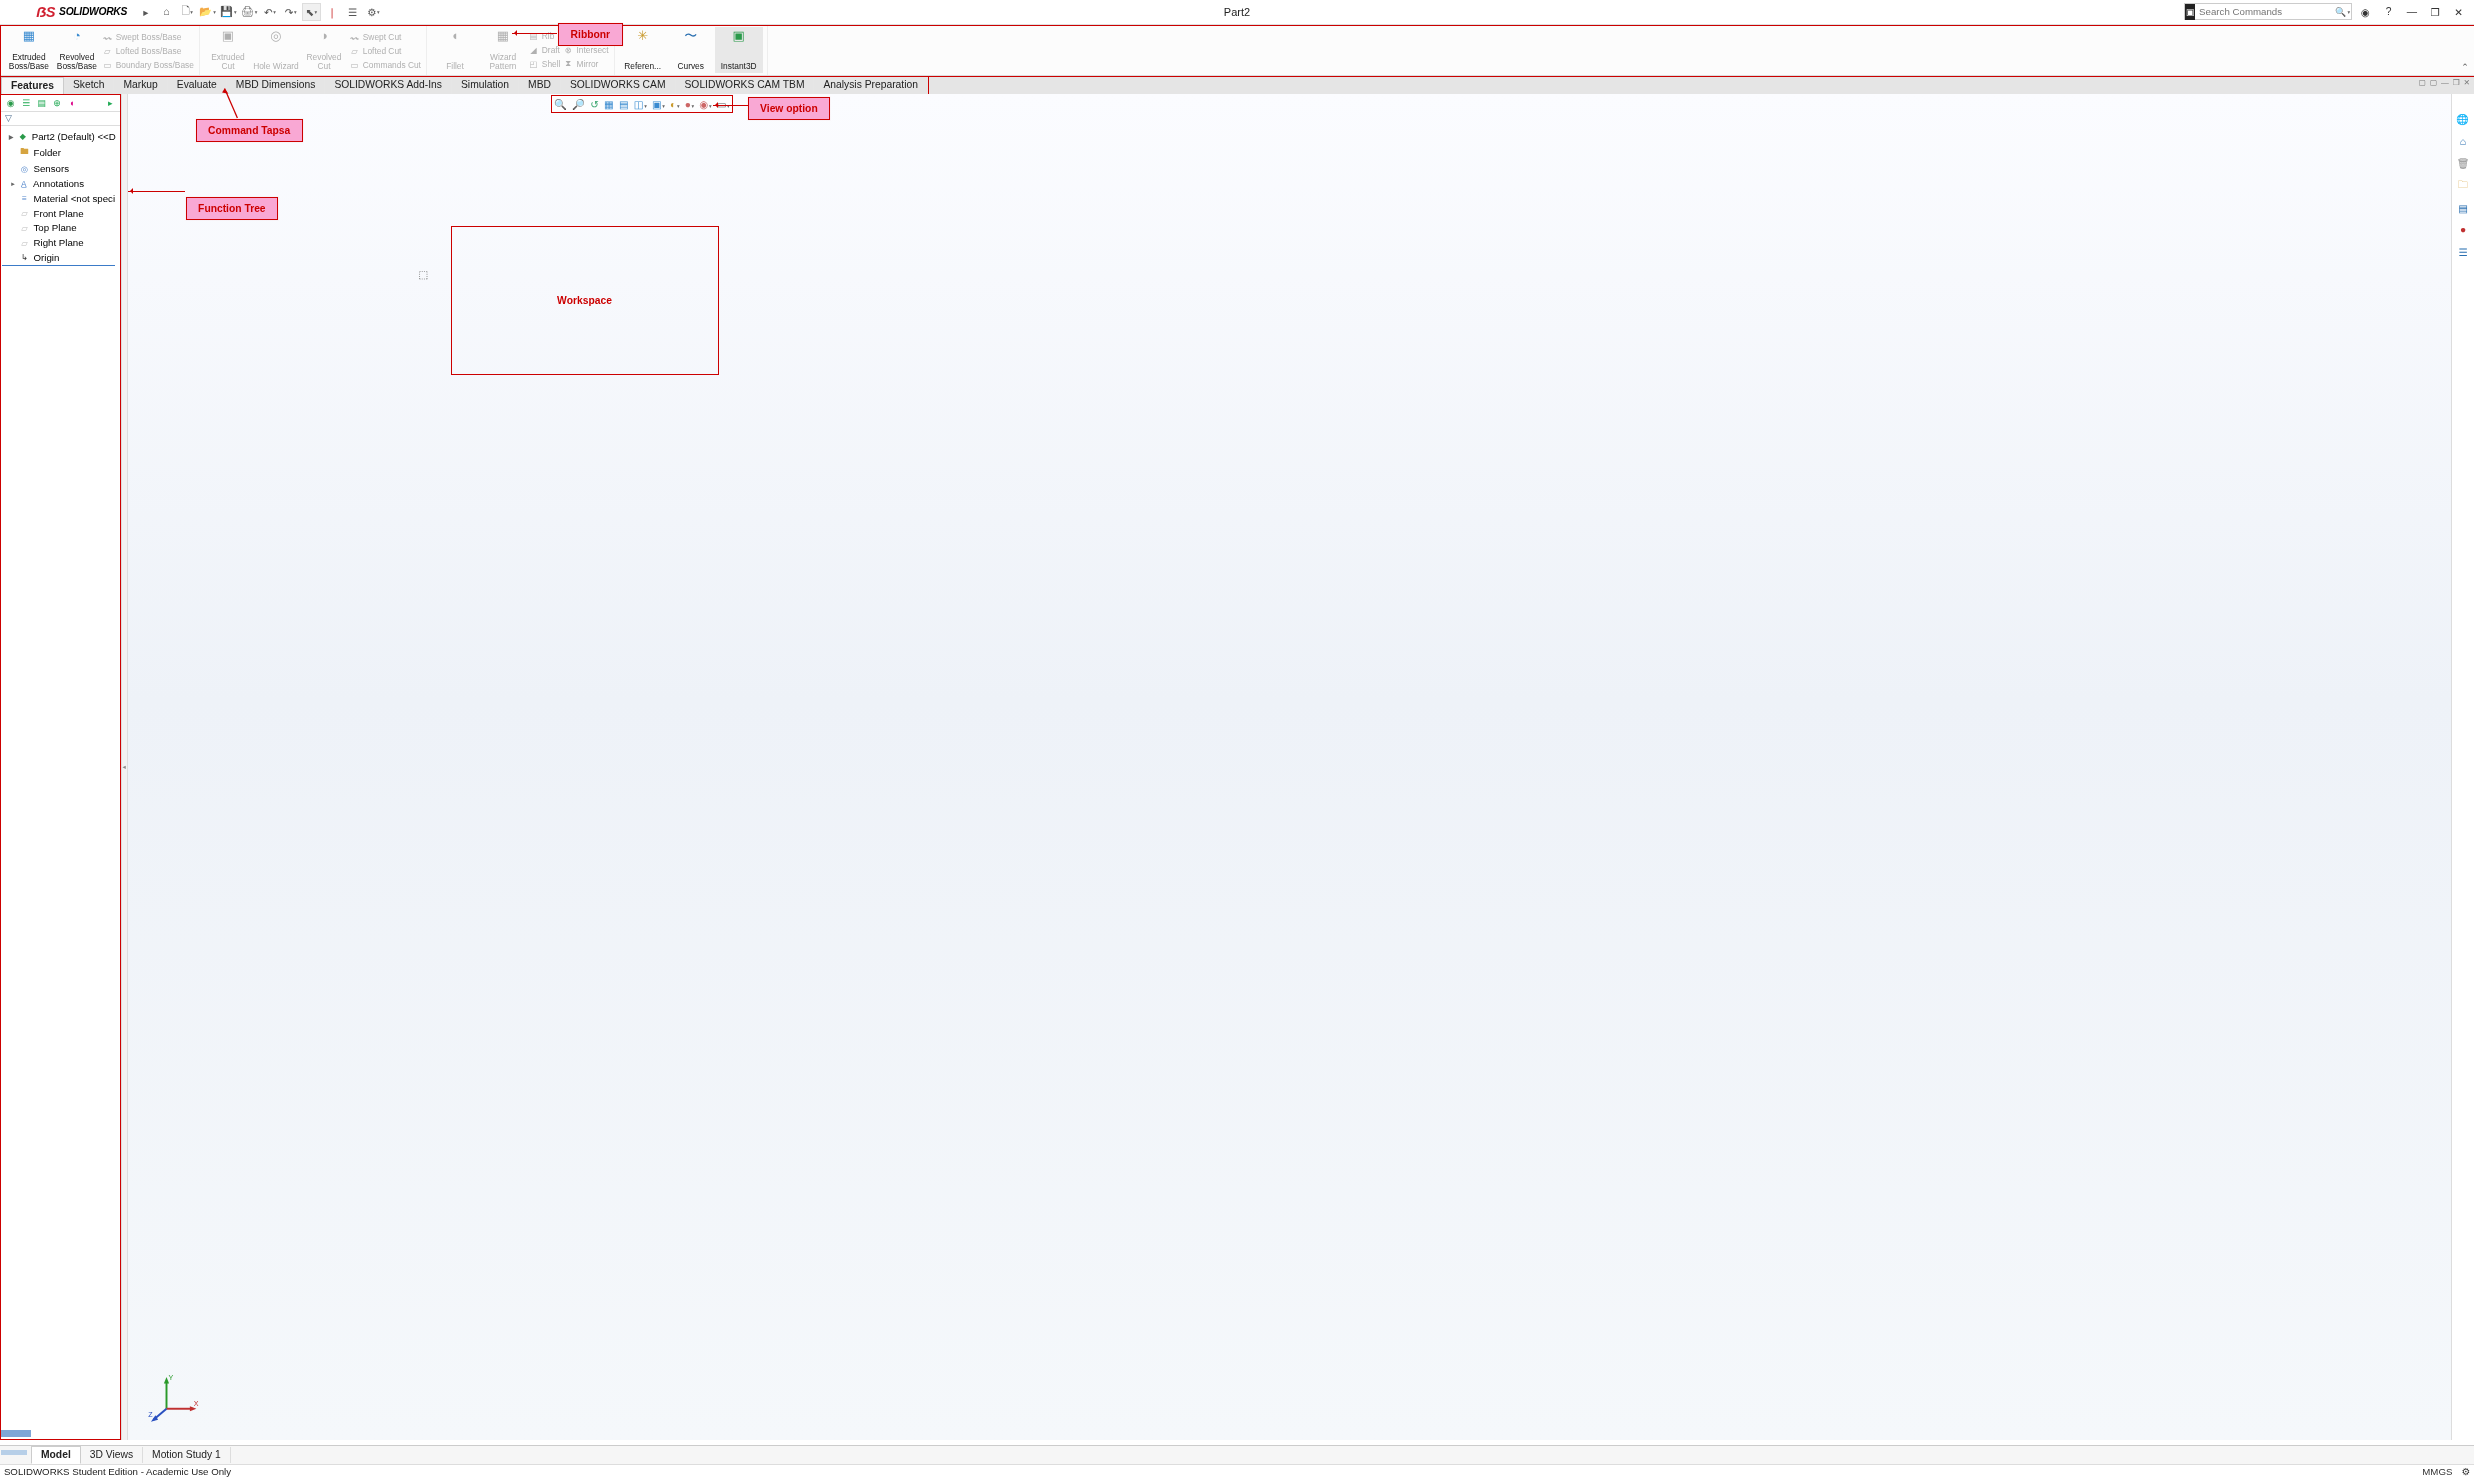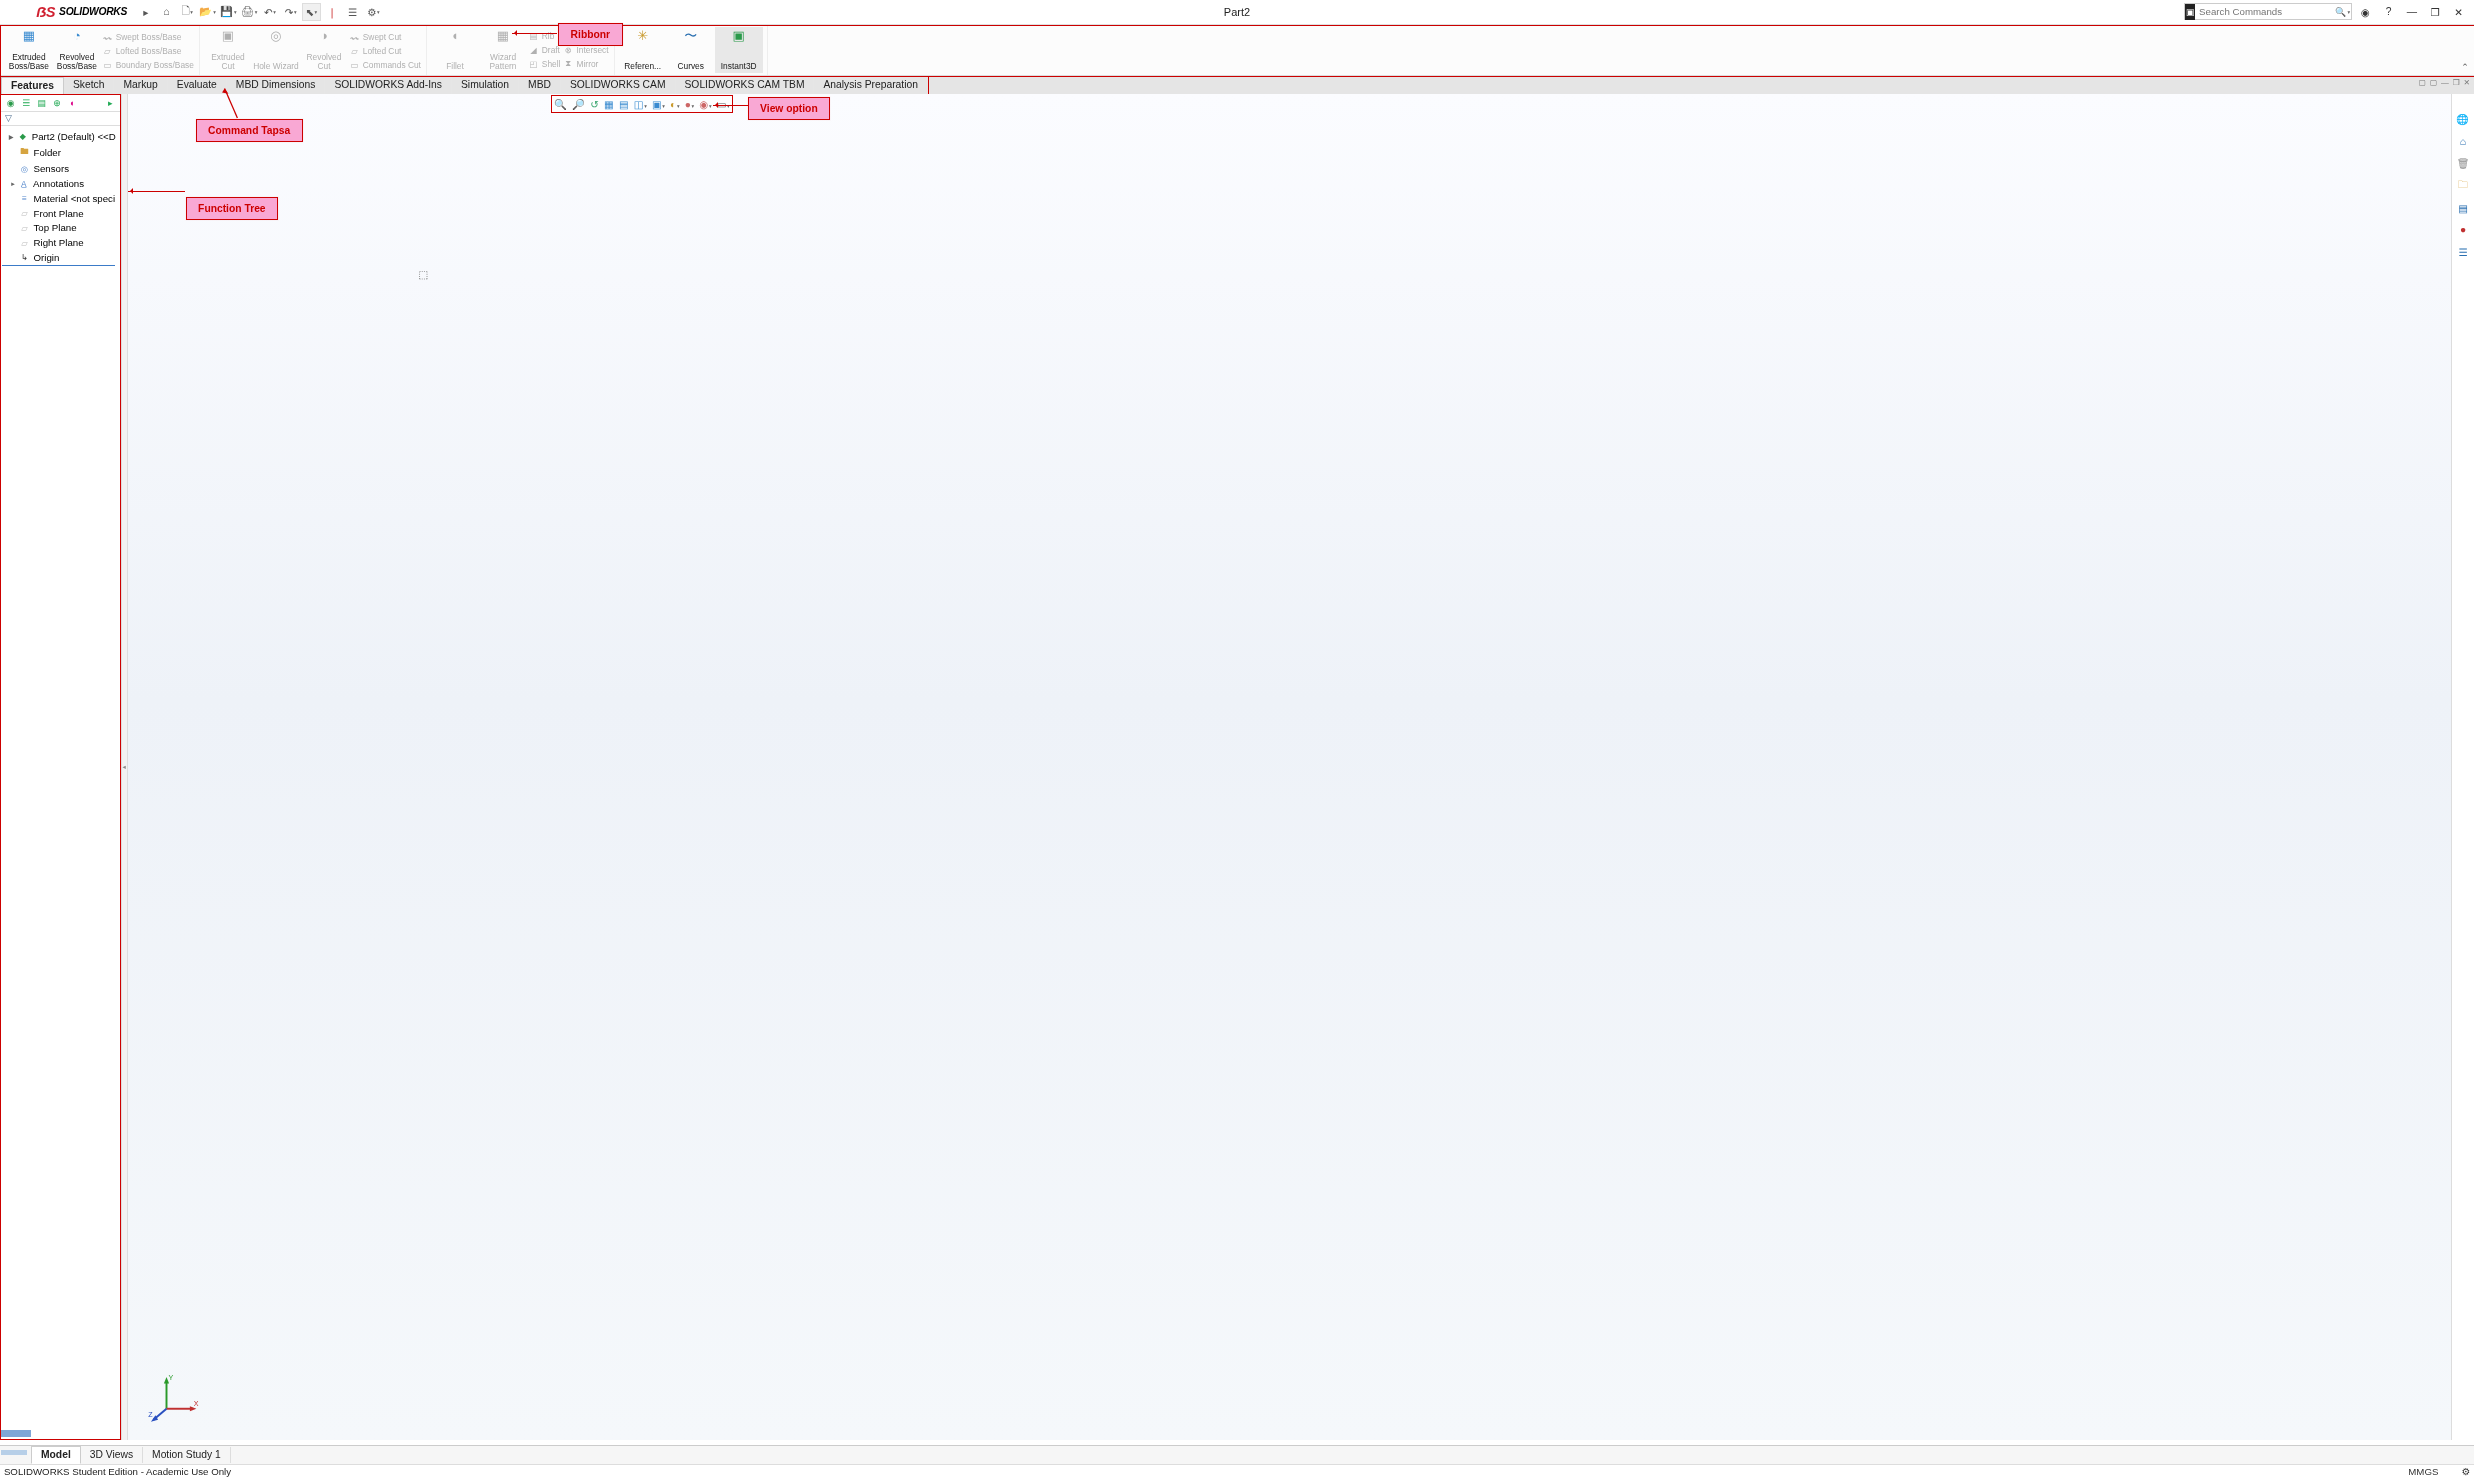--- a/index.html
+++ b/index.html
@@ -91,21 +91,21 @@
 
 
 .timeline { position: absolute; left: 0; right: 0; bottom: 37px; height: 7.8px; }
 .timeline .tl1 { position: absolute; left: 1.3px; top: -2.6px; width: 30px; height: 7.8px; background: #7ea6d6; }
 .viewlabel { position: absolute; left: 124px; bottom: 22px; font-size: 11.6px; color: #222; }
 .bottom-tabs { position: absolute; left: 0; right: 0; bottom: 13px; height: 19.4px; background: #f6f6f6; border-top: 0.6px solid #ccc; display: flex; align-items: center; padding-left: 31px; font-size: 10.3px; }
 .bottom-tabs .selbar { position: absolute; left: 1.3px; top: 3.9px; width: 26px; height: 5.2px; background: #b7cfe8; }
 .bottom-tabs .bt { padding: 2.6px 9px; border-right: 0.6px solid #ddd; color: #222; }
 .bottom-tabs .bt.active { background: #fff; font-weight: 700; border: 0.6px solid #ccc; border-bottom-color: #fff; }
 .statusbar { position: absolute; left: 0; right: 0; bottom: 0; height: 13px; background: #fff; border-top: 0.6px solid #ddd; font-size: 9.7px; color: #222; display: flex; align-items: center; padding: 0 3.9px; }
-.statusbar .right { margin-left: auto; display: flex; align-items: center; gap: 23px; color: #333; }
+.statusbar .right { margin-left: auto; display: flex; align-items: center; gap: 9px; color: #333; }
 
 
 .ws-box { position: absolute; border: 1.3px solid #c00; color: #c00; font-weight: 600; font-size: 10.3px; display: flex; align-items: center; justify-content: center; }
 
 
 .ghost-cursor { position: absolute; font-size: 10.3px; color: #555; }
 </style>
 </head>
 <body>
 
@@ -385,20 +385,23 @@
 
     <div class="callout" style="left:68px; top:25px">Command Tapsa</div>
     <svg style="position:absolute; left:90px; top:-7.8px; overflow:visible" width="26" height="32" viewBox="0 0 40 50">
         <line x1="30" y1="50" x2="10" y2="4" stroke="#c00" stroke-width="2"></line>
         <polygon points="10,4 16,12 6,10" fill="#c00"></polygon>
       </svg>
 
     <div class="callout" style="left:58px; top:103px">Function Tree</div>
     <div class="arrow left" style="left:0px; top:97px; width:57px"></div>
 
+    <div class="ws-box" style="left:323px; top:132px; width:268px; height:149px">
+      <span>Workspace</span>
+    </div>
 
     <div class="ghost-cursor" style="left:291px; top:174px">⬚</div>
 
     <svg class="triad" viewBox="0 0 80 80">
       <line x1="30" y1="55" x2="30" y2="12" stroke="#2a9a2a" stroke-width="3"></line>
       <polygon points="30,6 26,16 34,16" fill="#2a9a2a"></polygon>
       <text x="33" y="10" font-size="11" fill="#2a9a2a">Y</text>
       <line x1="30" y1="55" x2="70" y2="55" stroke="#c03030" stroke-width="3"></line>
       <polygon points="76,55 66,51 66,59" fill="#c03030"></polygon>
       <text x="72" y="50" font-size="11" fill="#c03030">X</text>

